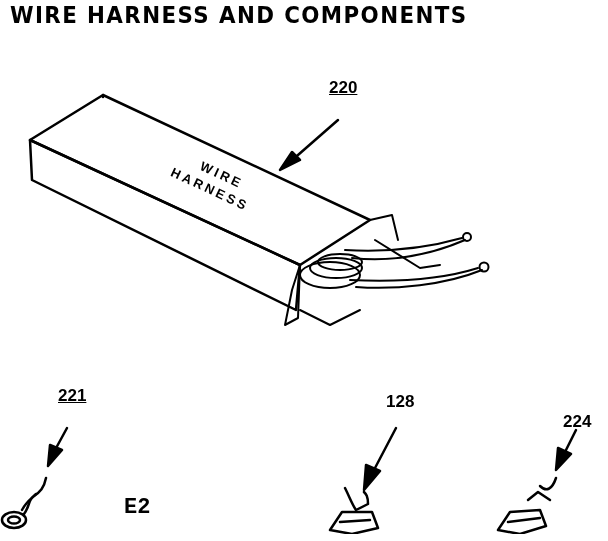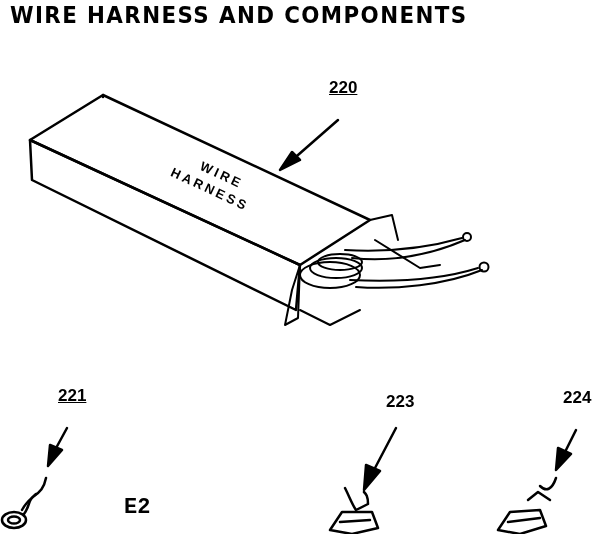--- a/index.html
+++ b/index.html
@@ -83,18 +83,18 @@
     </g>
 
     <g transform="translate(190,165) rotate(25)">
       <text x="10" y="0" font-family="Liberation Sans, sans-serif" font-size="13" font-weight="bold" letter-spacing="3" fill="#000">WIRE</text>
       <text x="-14" y="18" font-family="Liberation Sans, sans-serif" font-size="13" font-weight="bold" letter-spacing="3" fill="#000">HARNESS</text>
     </g>
   </svg>
 
   <div class="callout" style="left:329px;top:78px;text-decoration:underline;">220</div>
   <div class="callout" style="left:58px;top:386px;text-decoration:underline;">221</div>
-  <div class="callout" style="left:386px;top:392px;">223</div>
-  <div class="callout" style="left:563px;top:388px;">224</div>
+  <div class="callout" style="left:386px;top:392px;">128</div>
+  <div class="callout" style="left:563px;top:412px;">224</div>
 
   <div class="code" style="left:124px;top:498px;text-align:right;">E2</div>
 
 </div>
 
 </body></html>

